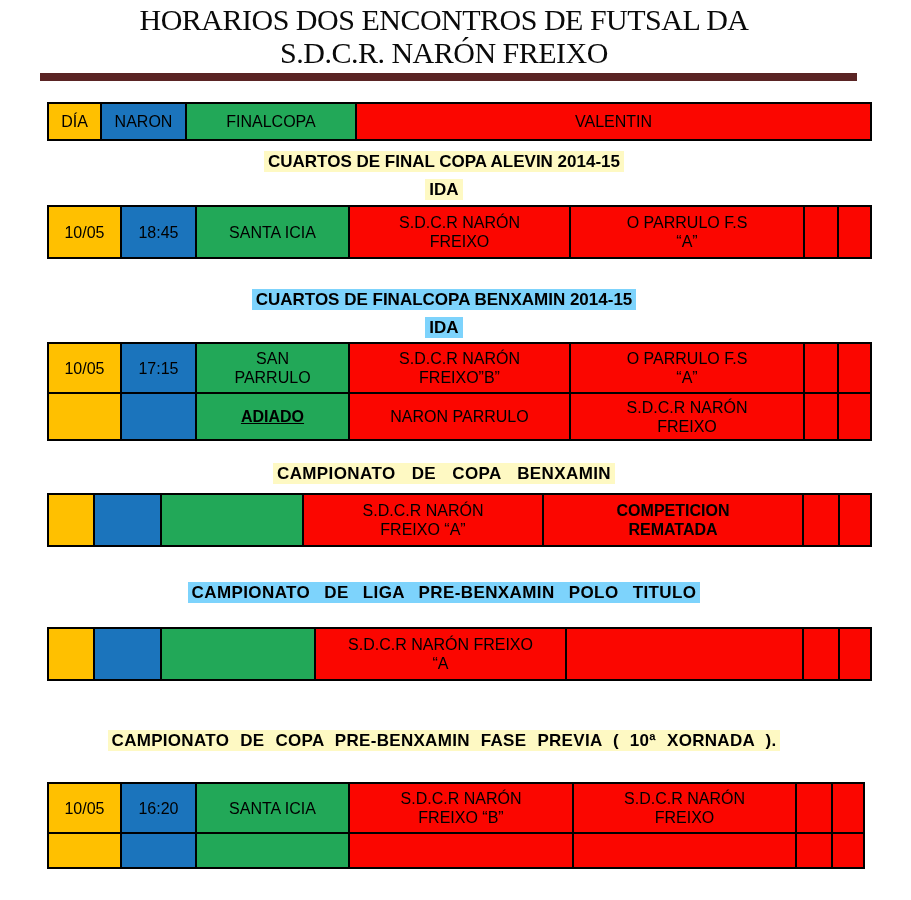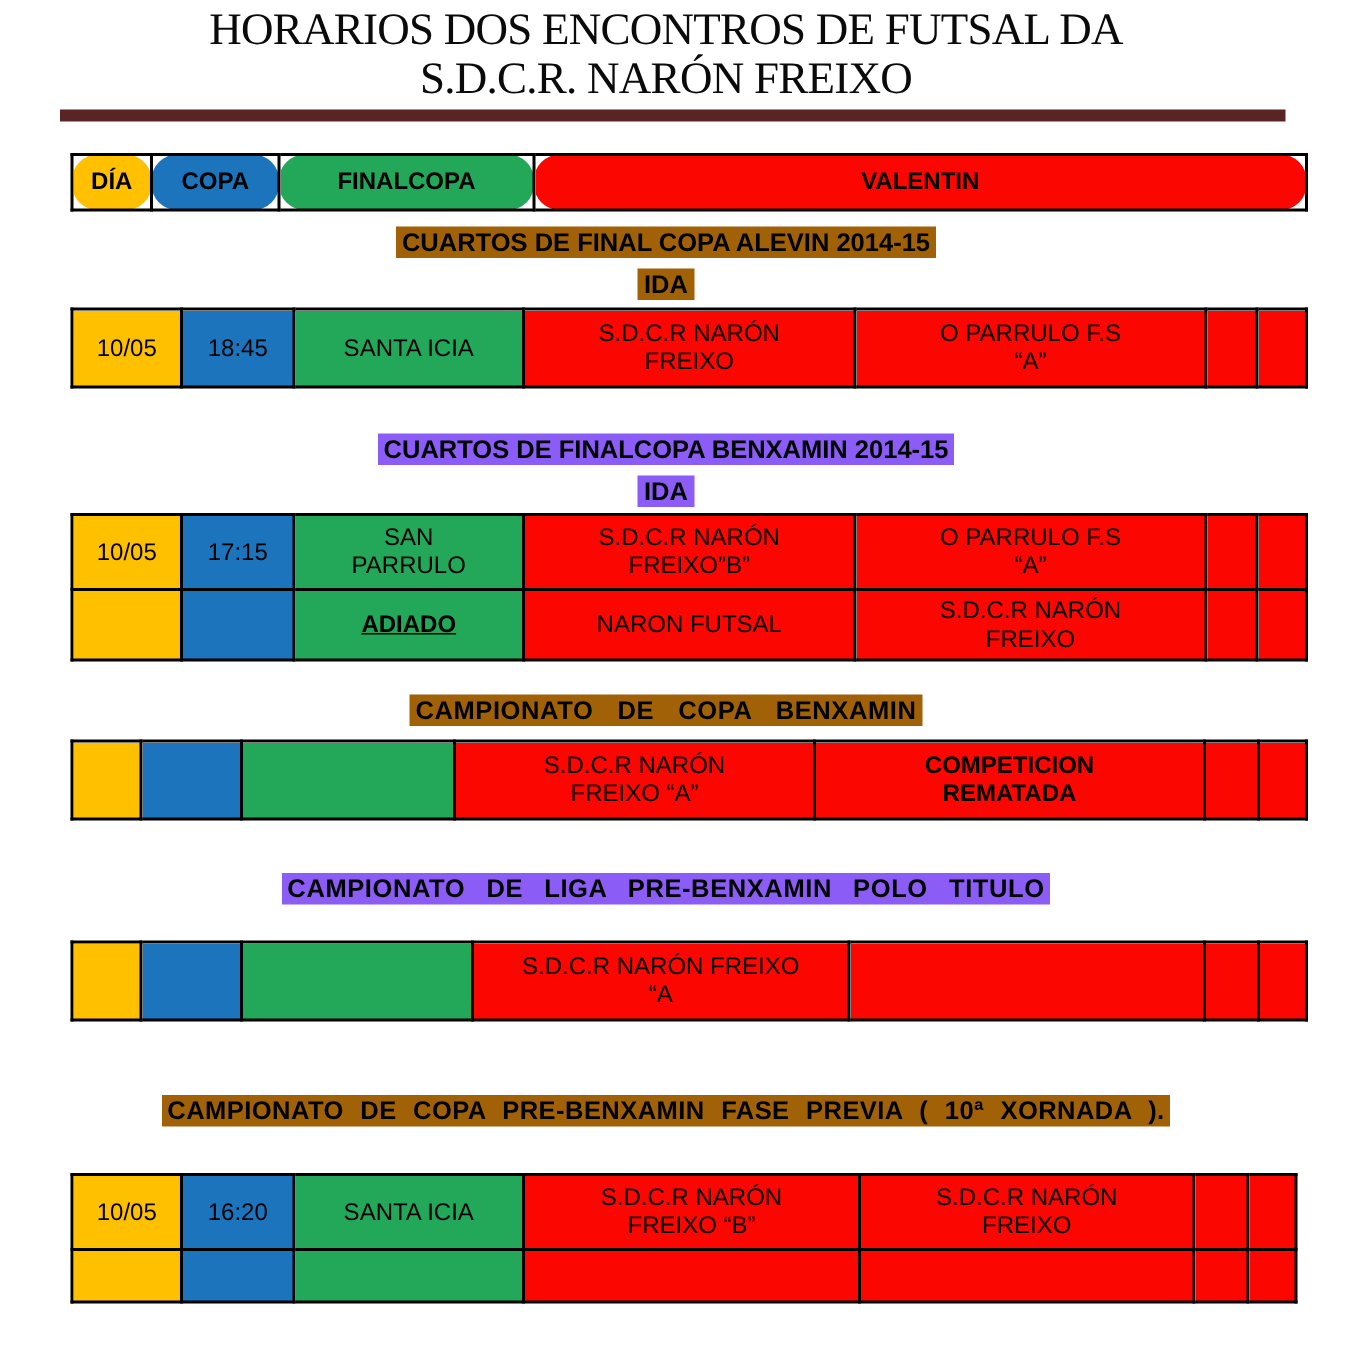--- a/index.html
+++ b/index.html
@@ -17,31 +17,31 @@
   table.sched { border-collapse:collapse; table-layout:fixed; margin-left:47px; }
   table.sched td {
     border:2px solid #000; text-align:center; vertical-align:middle;
     font-size:16px; line-height:19px; padding:0 2px; white-space:pre-line;
     overflow:hidden;
   }
   .orange { background:#FFC000; }
   .blue   { background:#1B74BC; }
   .green  { background:#22A858; }
   .red    { background:#FB0600; }
-  .hbold  { font-weight:bold; font-size:17px;border-radius:17px; }
+  .hbold  { font-weight:normal; font-size:17px; }
   .bold   { font-weight:bold; }
   .adiado { font-weight:bold; text-decoration:underline; font-size:19px; white-space:nowrap; }
 
   .hline { text-align:center; }
   .hl {
     display:inline-block; font-weight:bold; font-size:17px; line-height:21px;
     padding:0 4px;
   }
-  .bg-cyan   { background:#a16207; }
-  .bg-yellow { background:#8b5cf6; }
+  .bg-cyan   { background:#fef9c3; }
+  .bg-yellow { background:#7dd3fc; }
   .sp1 { word-spacing:11px; letter-spacing:0.4px; }
   .sp2 { word-spacing:9px;  letter-spacing:0.4px; }
   .sp3 { word-spacing:6px;  letter-spacing:0.3px; }
 </style>
 </head>
 <body>
 
 <div class="page">
 
   <div class="title">
@@ -53,21 +53,21 @@
   <table class="sched" style="margin-top:21px">
     <colgroup>
         <col style="width:53px">
         <col style="width:85px">
         <col style="width:170px">
         <col style="width:515px">
       </colgroup>
     <tbody>
         <tr style="height:37px">
       <td class="orange hbold">DÍA</td>
-      <td class="blue hbold">COPA</td>
+      <td class="blue hbold">NARON</td>
       <td class="green hbold">FINALCOPA</td>
       <td class="red hbold">VALENTIN</td>
     </tr>
   </tbody>
     </table>
 
   <div class="hline" style="margin-top:10px">
     <span class="hl bg-cyan">CUARTOS DE FINAL COPA ALEVIN 2014-15</span>
   </div>
   <div class="hline" style="margin-top:7px">
@@ -124,21 +124,21 @@
 FREIXO”B”</td>
       <td class="red">O PARRULO F.S
 “A”</td>
       <td class="red"></td>
       <td class="red"></td>
     </tr>
     <tr style="height:47px">
       <td class="orange"></td>
       <td class="blue"></td>
       <td class="green adiado">ADIADO</td>
-      <td class="red">NARON FUTSAL</td>
+      <td class="red">NARON PARRULO</td>
       <td class="red">S.D.C.R NARÓN
 FREIXO</td>
       <td class="red"></td>
       <td class="red"></td>
     </tr>
   </tbody>
     </table>
 
   <div class="hline" style="margin-top:22px">
     <span class="hl bg-cyan sp1">CAMPIONATO DE COPA BENXAMIN</span>

